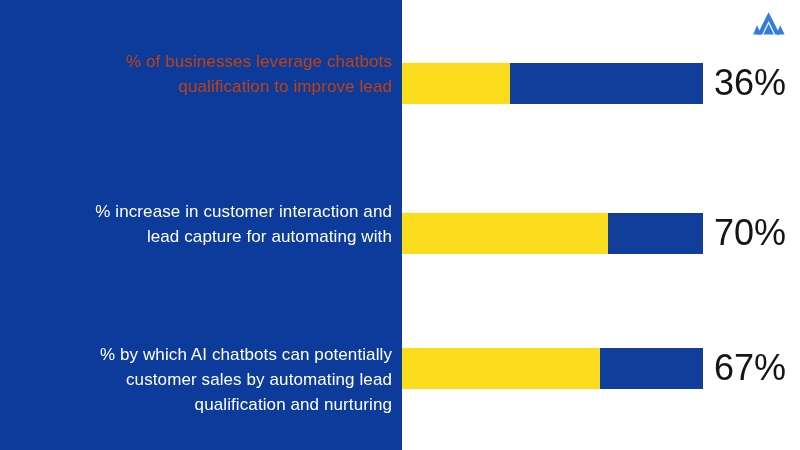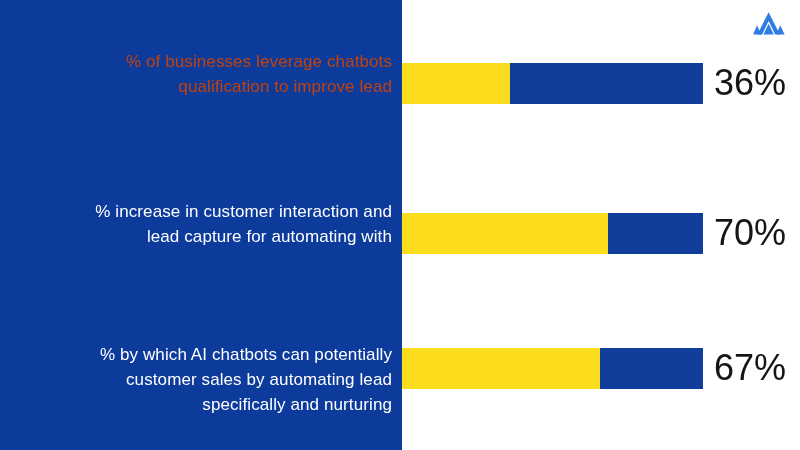--- a/index.html
+++ b/index.html
@@ -141,21 +141,21 @@
         <div class="bar-fill" style="width: 68.5%; background: rgb(251, 221, 29);"></div>
       </div>
     </div>
     <div class="bar-value" style="color: rgb(21, 21, 21);">70%</div>
   </div>
 
   <div class="row row-3">
     <div class="row-label" style="color: rgb(255, 255, 255);">
       <div>% by which AI chatbots can  potentially</div>
       <div>customer sales by automating lead</div>
-      <div>specifically and nurturing</div>
+      <div>qualification and nurturing</div>
     </div>
     <div class="bar-wrap">
       <div class="bar-track" style="background: rgb(18, 62, 155);">
         <div class="bar-fill" style="width: 65.8%; background: rgb(251, 221, 29);"></div>
       </div>
     </div>
     <div class="bar-value" style="color: rgb(21, 21, 21);">67%</div>
   </div>
 
 </div>

